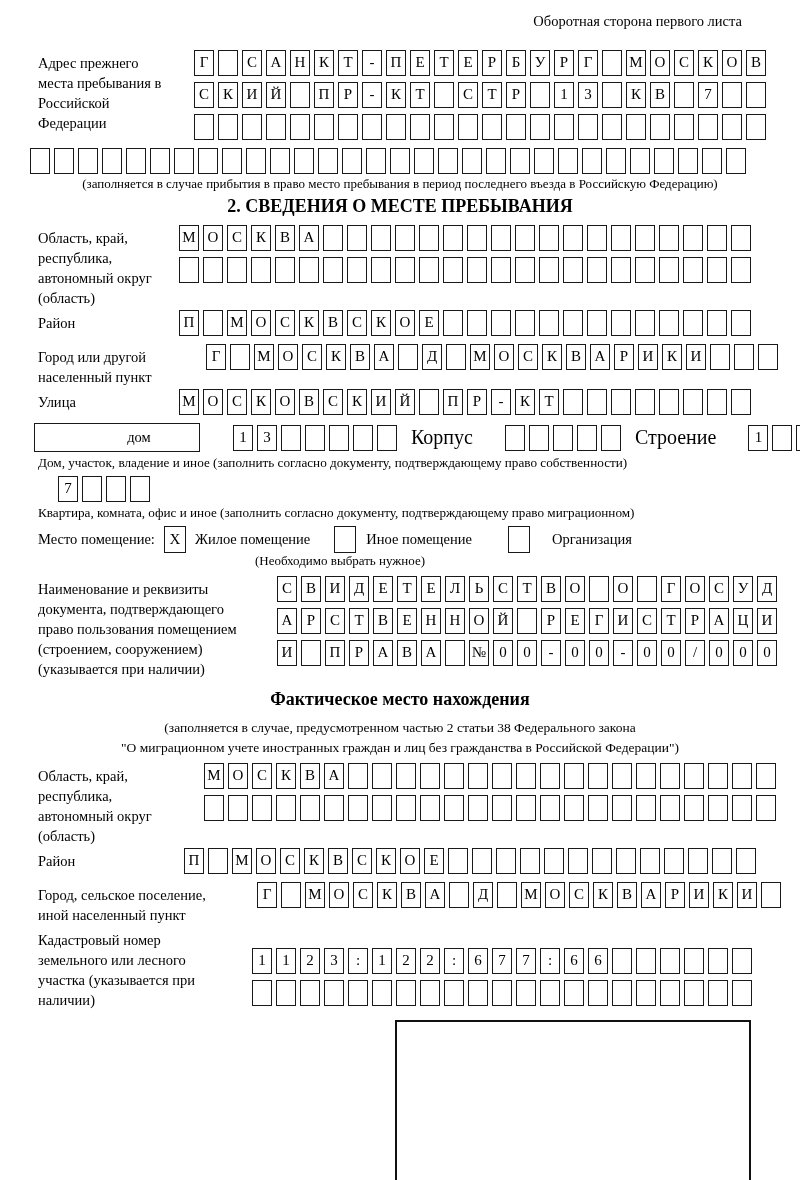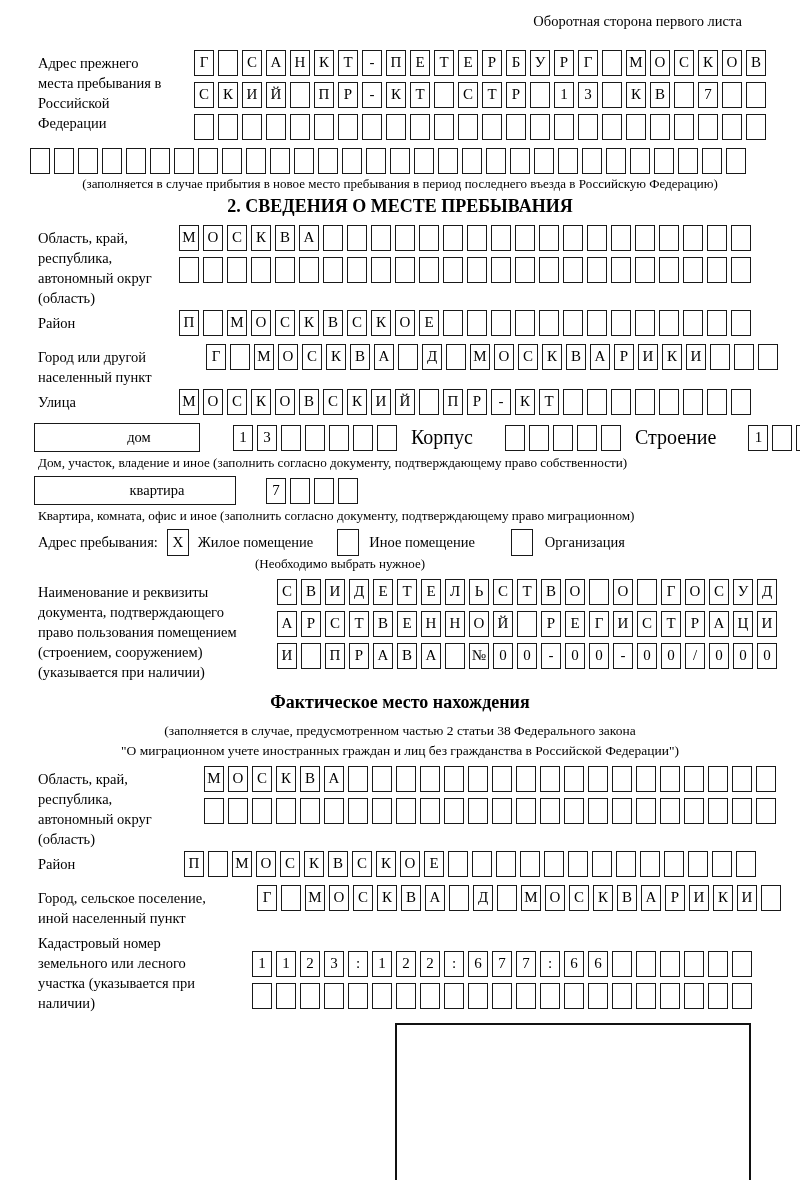--- a/index.html
+++ b/index.html
@@ -62,21 +62,21 @@
 
   <div class="field">
     <div class="flabel" style="width:132px">Адрес прежнего места пребывания в Российской Федерации</div>
     <div class="cellrows">
       <div class="cells"><span class="cell">Г</span><span class="cell"></span><span class="cell">С</span><span class="cell">А</span><span class="cell">Н</span><span class="cell">К</span><span class="cell">Т</span><span class="cell">-</span><span class="cell">П</span><span class="cell">Е</span><span class="cell">Т</span><span class="cell">Е</span><span class="cell">Р</span><span class="cell">Б</span><span class="cell">У</span><span class="cell">Р</span><span class="cell">Г</span><span class="cell"></span><span class="cell">М</span><span class="cell">О</span><span class="cell">С</span><span class="cell">К</span><span class="cell">О</span><span class="cell">В</span></div>
       <div class="cells"><span class="cell">С</span><span class="cell">К</span><span class="cell">И</span><span class="cell">Й</span><span class="cell"></span><span class="cell">П</span><span class="cell">Р</span><span class="cell">-</span><span class="cell">К</span><span class="cell">Т</span><span class="cell"></span><span class="cell">С</span><span class="cell">Т</span><span class="cell">Р</span><span class="cell"></span><span class="cell">1</span><span class="cell">3</span><span class="cell"></span><span class="cell">К</span><span class="cell">В</span><span class="cell"></span><span class="cell">7</span><span class="cell"></span><span class="cell"></span></div>
       <div class="cells"><span class="cell"></span><span class="cell"></span><span class="cell"></span><span class="cell"></span><span class="cell"></span><span class="cell"></span><span class="cell"></span><span class="cell"></span><span class="cell"></span><span class="cell"></span><span class="cell"></span><span class="cell"></span><span class="cell"></span><span class="cell"></span><span class="cell"></span><span class="cell"></span><span class="cell"></span><span class="cell"></span><span class="cell"></span><span class="cell"></span><span class="cell"></span><span class="cell"></span><span class="cell"></span><span class="cell"></span></div>
     </div>
   </div>
   <div class="cells fullrow"><span class="cell"></span><span class="cell"></span><span class="cell"></span><span class="cell"></span><span class="cell"></span><span class="cell"></span><span class="cell"></span><span class="cell"></span><span class="cell"></span><span class="cell"></span><span class="cell"></span><span class="cell"></span><span class="cell"></span><span class="cell"></span><span class="cell"></span><span class="cell"></span><span class="cell"></span><span class="cell"></span><span class="cell"></span><span class="cell"></span><span class="cell"></span><span class="cell"></span><span class="cell"></span><span class="cell"></span><span class="cell"></span><span class="cell"></span><span class="cell"></span><span class="cell"></span><span class="cell"></span><span class="cell"></span></div>
-  <div class="note-center">(заполняется в случае прибытия в новое место пребывания в период последнего въезда в Российскую Федерацию)</div>
+  <div class="note-center">(заполняется в случае прибытия в право место пребывания в период последнего въезда в Российскую Федерацию)</div>
 
   <div class="sec-title">2. СВЕДЕНИЯ О МЕСТЕ ПРЕБЫВАНИЯ</div>
 
   <div class="field">
     <div class="flabel" style="width:117px">Область, край, республика, автономный округ (область)</div>
     <div class="cellrows">
       <div class="cells"><span class="cell">М</span><span class="cell">О</span><span class="cell">С</span><span class="cell">К</span><span class="cell">В</span><span class="cell">А</span><span class="cell"></span><span class="cell"></span><span class="cell"></span><span class="cell"></span><span class="cell"></span><span class="cell"></span><span class="cell"></span><span class="cell"></span><span class="cell"></span><span class="cell"></span><span class="cell"></span><span class="cell"></span><span class="cell"></span><span class="cell"></span><span class="cell"></span><span class="cell"></span><span class="cell"></span><span class="cell"></span></div>
       <div class="cells"><span class="cell"></span><span class="cell"></span><span class="cell"></span><span class="cell"></span><span class="cell"></span><span class="cell"></span><span class="cell"></span><span class="cell"></span><span class="cell"></span><span class="cell"></span><span class="cell"></span><span class="cell"></span><span class="cell"></span><span class="cell"></span><span class="cell"></span><span class="cell"></span><span class="cell"></span><span class="cell"></span><span class="cell"></span><span class="cell"></span><span class="cell"></span><span class="cell"></span><span class="cell"></span><span class="cell"></span></div>
     </div>
   </div>
@@ -100,38 +100,37 @@
     <div class="wide-box box-dom">дом</div>
     <div class="cells" style="margin-bottom:0"><span class="cell">1</span><span class="cell">3</span><span class="cell"></span><span class="cell"></span><span class="cell"></span><span class="cell"></span><span class="cell"></span></div>
     <div class="small-label">Корпус</div>
     <div class="cells" style="margin-bottom:0"><span class="cell"></span><span class="cell"></span><span class="cell"></span><span class="cell"></span><span class="cell"></span></div>
     <div class="small-label">Строение</div>
     <div class="cells" style="margin-bottom:0"><span class="cell">1</span><span class="cell"></span><span class="cell"></span><span class="cell"></span></div>
   </div>
   <div class="sub-note">Дом, участок, владение и иное (заполнить согласно документу, подтверждающему право собственности)</div>
 
   <div class="inline-row">
-    <div class="wide-box box-kv">квартира</div>
     <div class="cells" style="margin-bottom:0"><span class="cell">7</span><span class="cell"></span><span class="cell"></span><span class="cell"></span></div>
   </div>
   <div class="sub-note">Квартира, комната, офис и иное (заполнить согласно документу, подтверждающему право миграционном)</div>
 
   <div class="chk-row">
-    <div class="chk-label" style="margin-right:9px">Адрес пребывания:</div>
+    <div class="chk-label" style="margin-right:9px">Место помещение:</div>
     <div class="chk-opt">
       <span class="checkbox">X</span>
       <span class="chk-label" style="margin:0 24px 0 9px">Жилое помещение</span>
     </div>
     <div class="chk-opt">
       <span class="checkbox"></span>
       <span class="chk-label" style="margin:0 36px 0 10px">Иное помещение</span>
     </div>
     <div class="chk-opt">
       <span class="checkbox"></span>
-      <span class="chk-label" style="margin-left:12px">Организация</span>
+      <span class="chk-label" style="margin-left:22px">Организация</span>
     </div>
   </div>
   <div style="width:680px; text-align:center; font-size:13px; margin-bottom:7px">(Необходимо выбрать нужное)</div>
 
   <div class="field">
     <div class="flabel" style="width:215px">Наименование и реквизиты документа, подтверждающего право пользования помещением (строением, сооружением) (указывается при наличии)</div>
     <div class="cellrows">
       <div class="cells"><span class="cell">С</span><span class="cell">В</span><span class="cell">И</span><span class="cell">Д</span><span class="cell">Е</span><span class="cell">Т</span><span class="cell">Е</span><span class="cell">Л</span><span class="cell">Ь</span><span class="cell">С</span><span class="cell">Т</span><span class="cell">В</span><span class="cell">О</span><span class="cell"></span><span class="cell">О</span><span class="cell"></span><span class="cell">Г</span><span class="cell">О</span><span class="cell">С</span><span class="cell">У</span><span class="cell">Д</span></div>
       <div class="cells"><span class="cell">А</span><span class="cell">Р</span><span class="cell">С</span><span class="cell">Т</span><span class="cell">В</span><span class="cell">Е</span><span class="cell">Н</span><span class="cell">Н</span><span class="cell">О</span><span class="cell">Й</span><span class="cell"></span><span class="cell">Р</span><span class="cell">Е</span><span class="cell">Г</span><span class="cell">И</span><span class="cell">С</span><span class="cell">Т</span><span class="cell">Р</span><span class="cell">А</span><span class="cell">Ц</span><span class="cell">И</span></div>
       <div class="cells"><span class="cell">И</span><span class="cell"></span><span class="cell">П</span><span class="cell">Р</span><span class="cell">А</span><span class="cell">В</span><span class="cell">А</span><span class="cell"></span><span class="cell">№</span><span class="cell">0</span><span class="cell">0</span><span class="cell">-</span><span class="cell">0</span><span class="cell">0</span><span class="cell">-</span><span class="cell">0</span><span class="cell">0</span><span class="cell">/</span><span class="cell">0</span><span class="cell">0</span><span class="cell">0</span></div>

